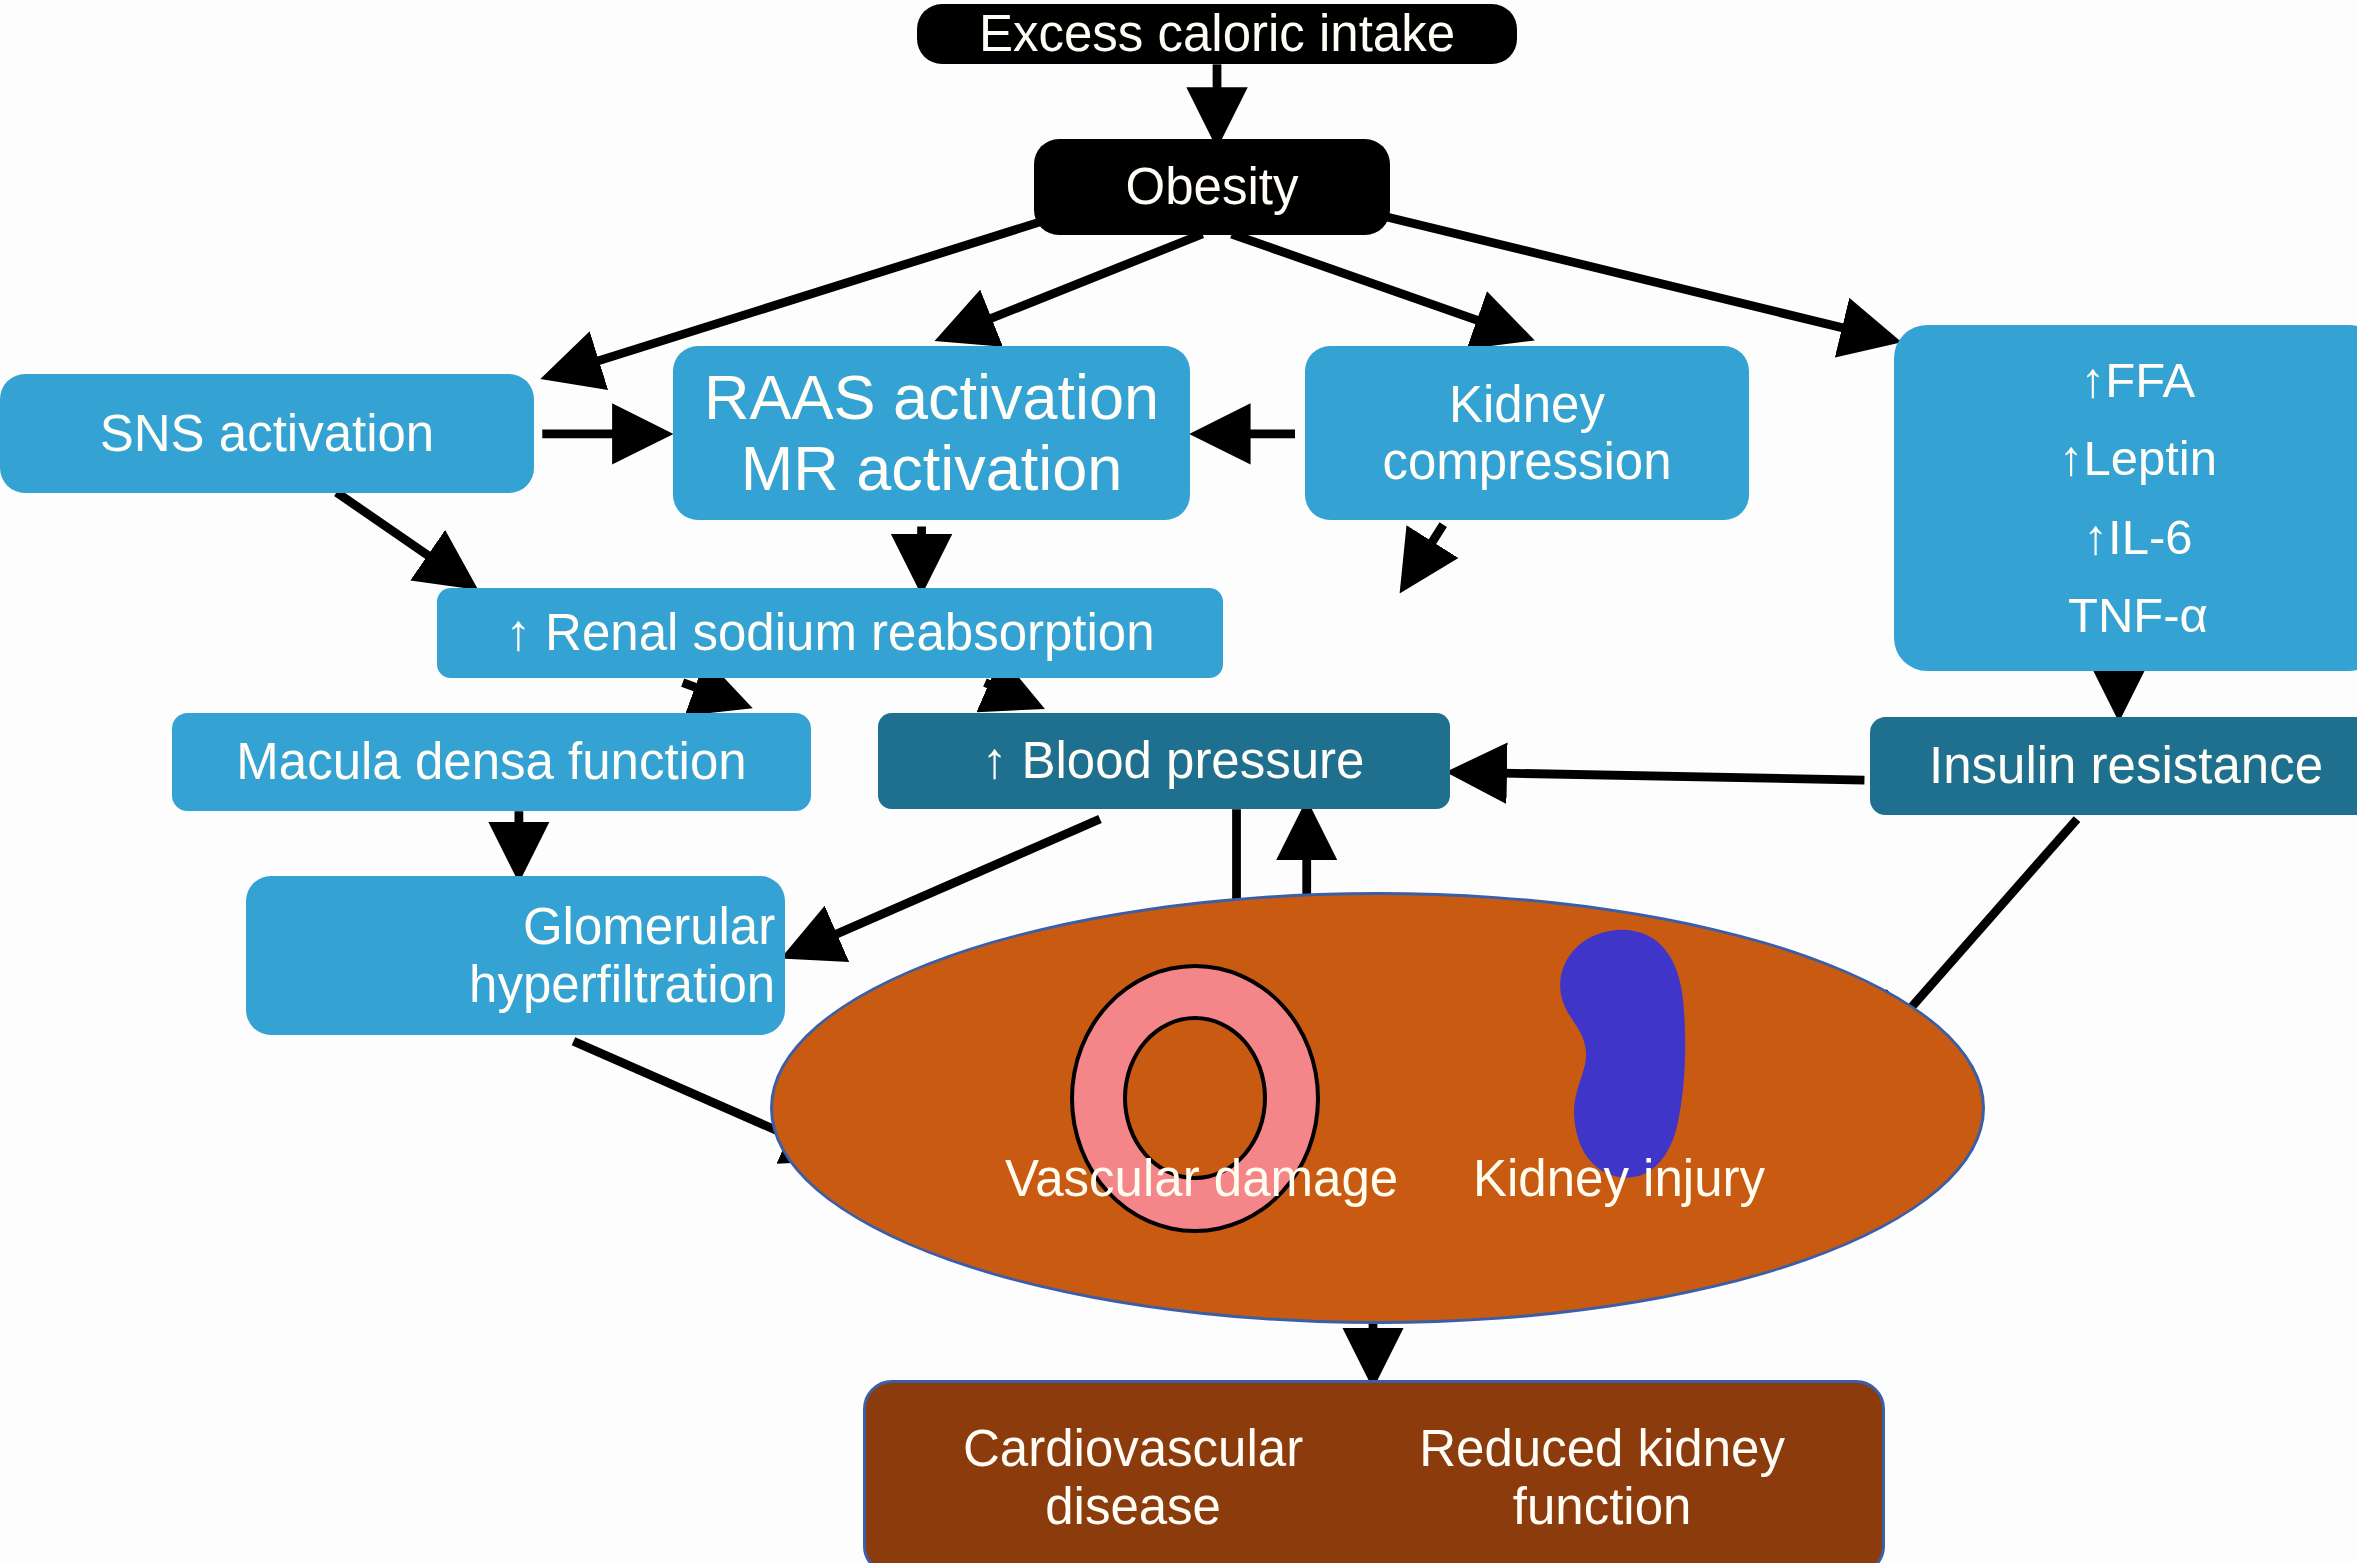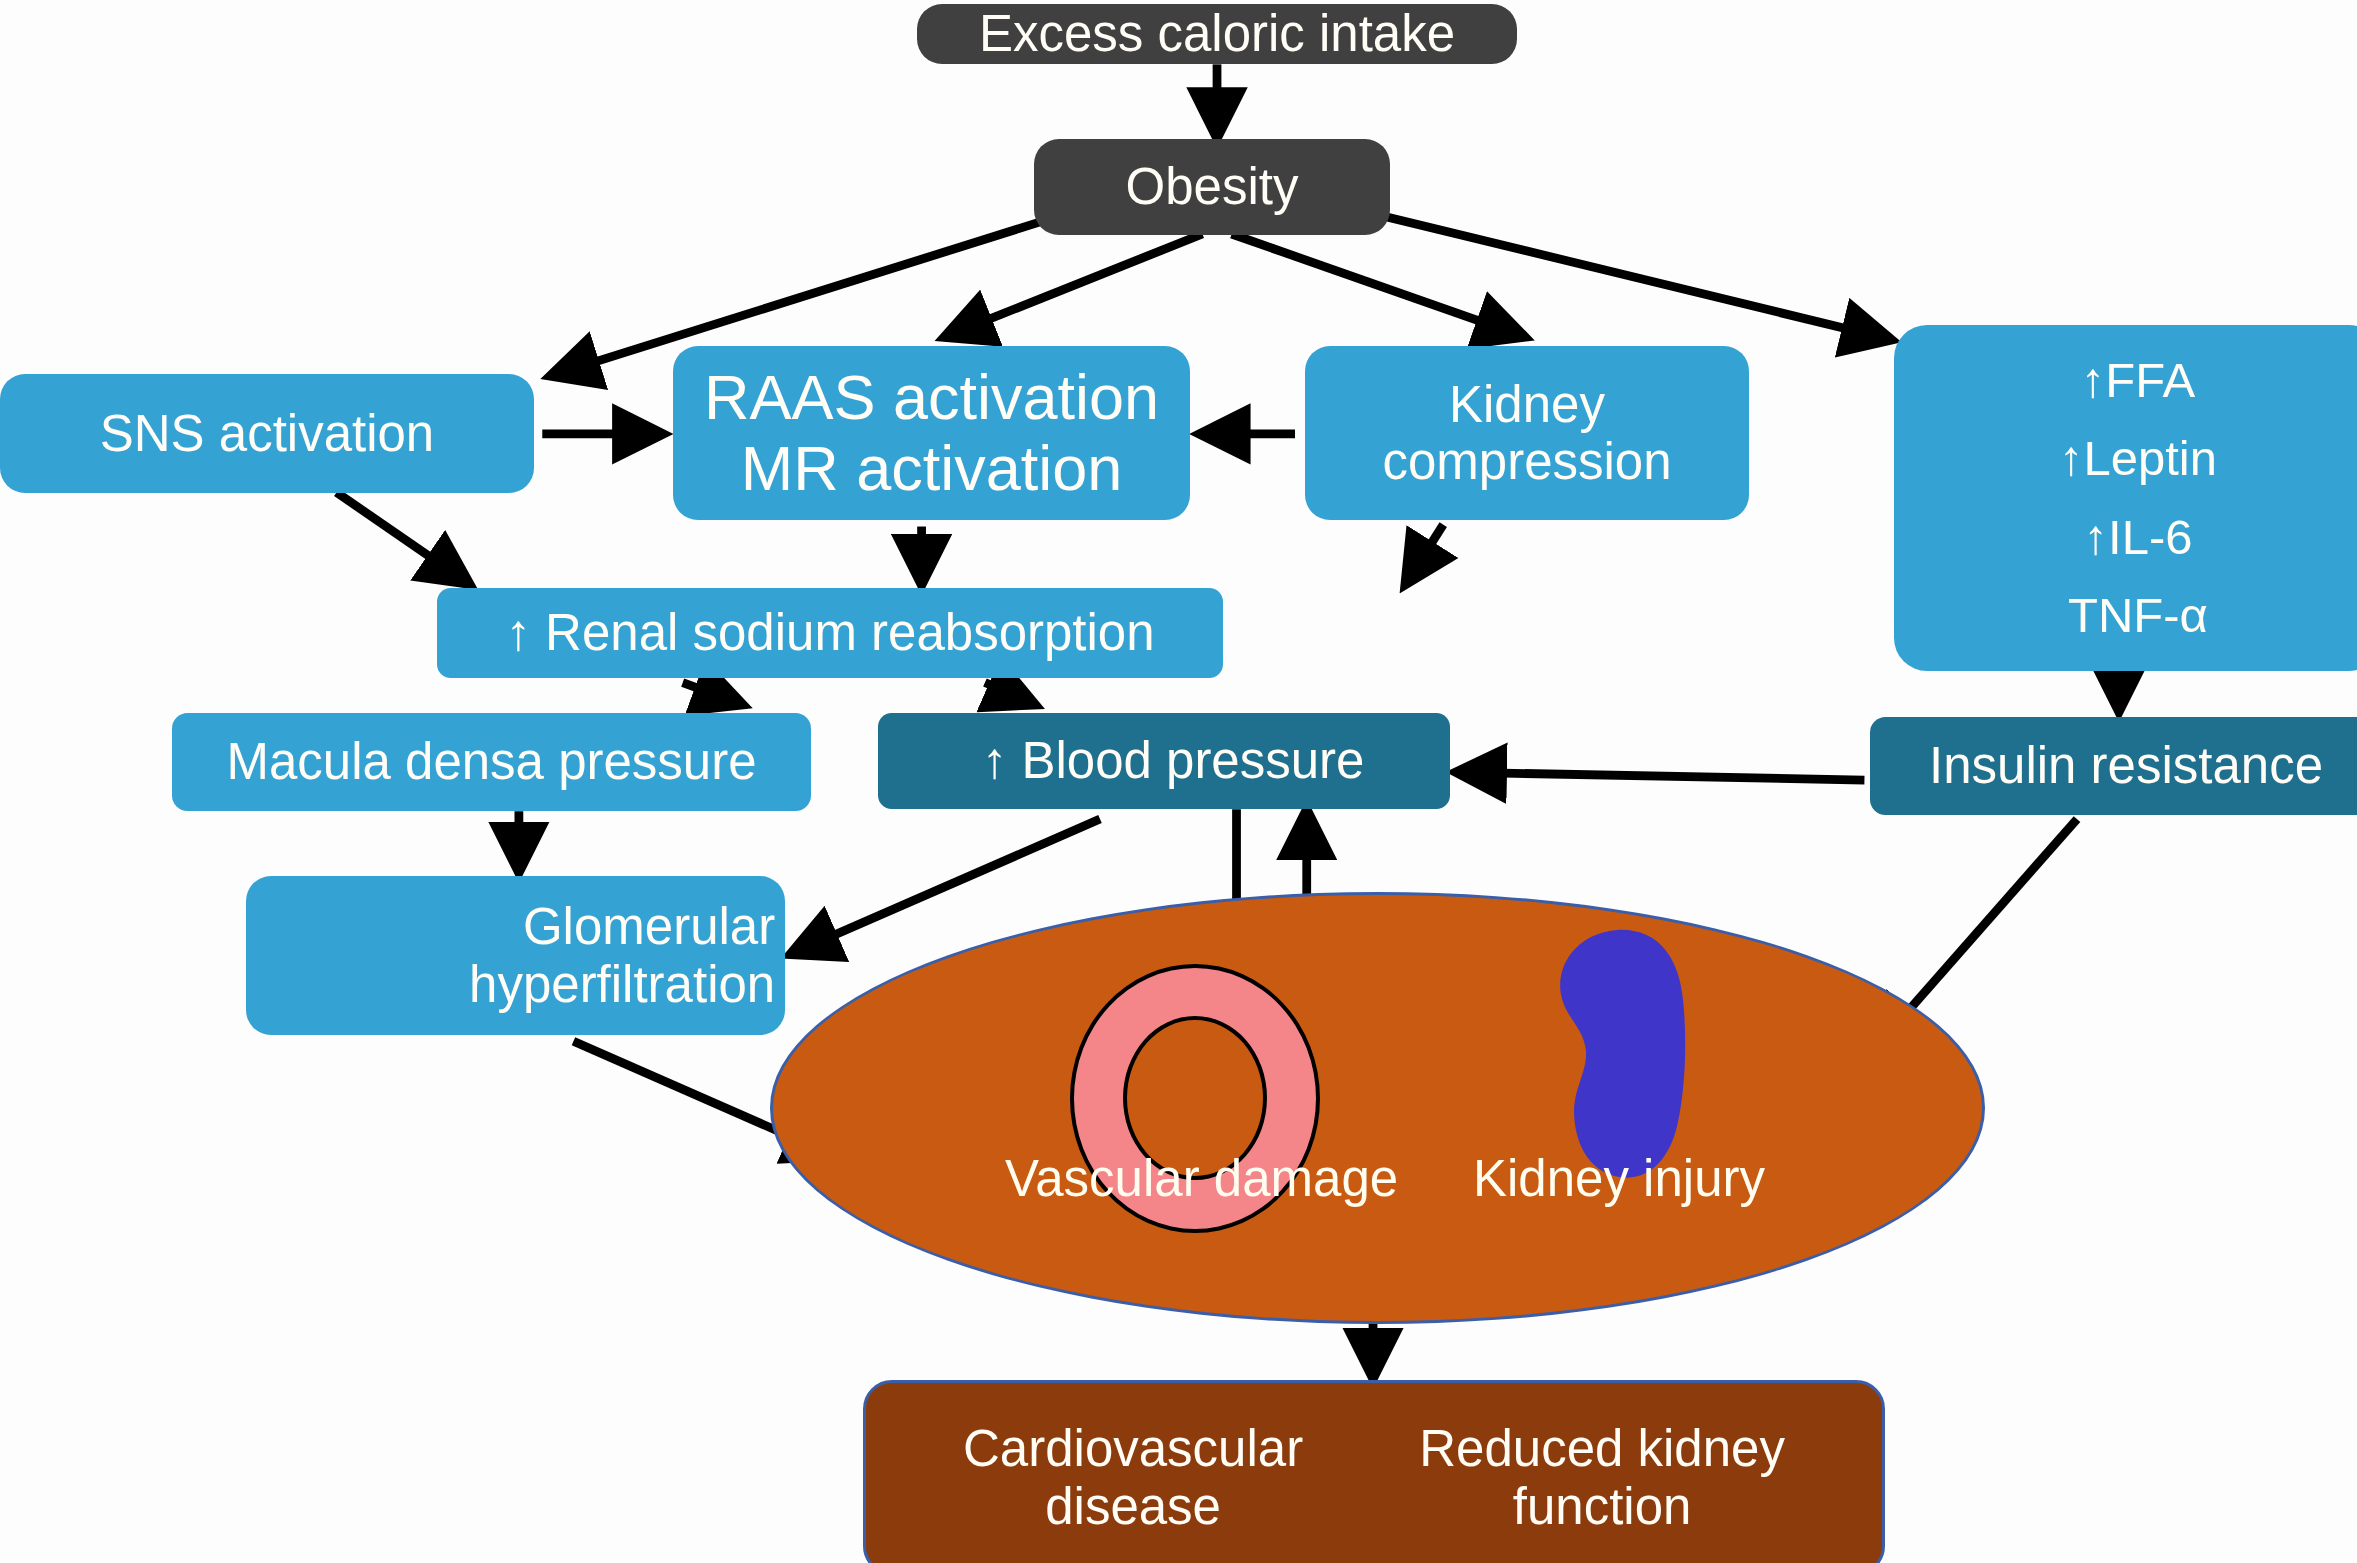--- a/index.html
+++ b/index.html
@@ -34,21 +34,21 @@
     flex-direction: column;
     align-items: center;
     justify-content: center;
     text-align: center;
     color: #fffdf6;
     border-radius: 25px;
     line-height: 1.12;
     padding: 3.9px 9.8px;
   }
   .node .line { display: block; white-space: nowrap; }
-  .peach { background: #404040; }
+  .peach { background: #000000; }
   .blue  { background: #34a3d4; }
   .teal  { background: #1f6f8e; }
   .brown {
     background: #8c3c0c;
     border: 3.9px solid #3b5ea8;
     border-radius: 29px;
   }
   .ellipse-shape {
     position: absolute;
     z-index: 2;
@@ -167,21 +167,21 @@
     <span class="line">↑Leptin</span>
     <span class="line">↑IL-6</span>
     <span class="line">TNF-α</span>
   </div>
 
   <div class="node blue" style="left:437px; top:588px; width:786px; height:90px; font-size:51px; border-radius:13.7px;">
     <span class="line">↑ Renal sodium reabsorption</span>
   </div>
 
   <div class="node blue" style="left:172px; top:713px; width:639px; height:98px; font-size:51px; border-radius:15.6px;">
-    <span class="line">Macula densa pressure</span>
+    <span class="line">Macula densa function</span>
   </div>
 
   <div class="node teal" style="left:878px; top:713px; width:572px; height:96px; font-size:51px; border-radius:13.7px;padding-left:28px;">
     <span class="line">↑ Blood pressure</span>
   </div>
 
   <div class="node teal" style="left:1870px; top:717px; width:512px; height:98px; font-size:51px; border-radius:15.6px;">
     <span class="line">Insulin resistance</span>
   </div>
 

